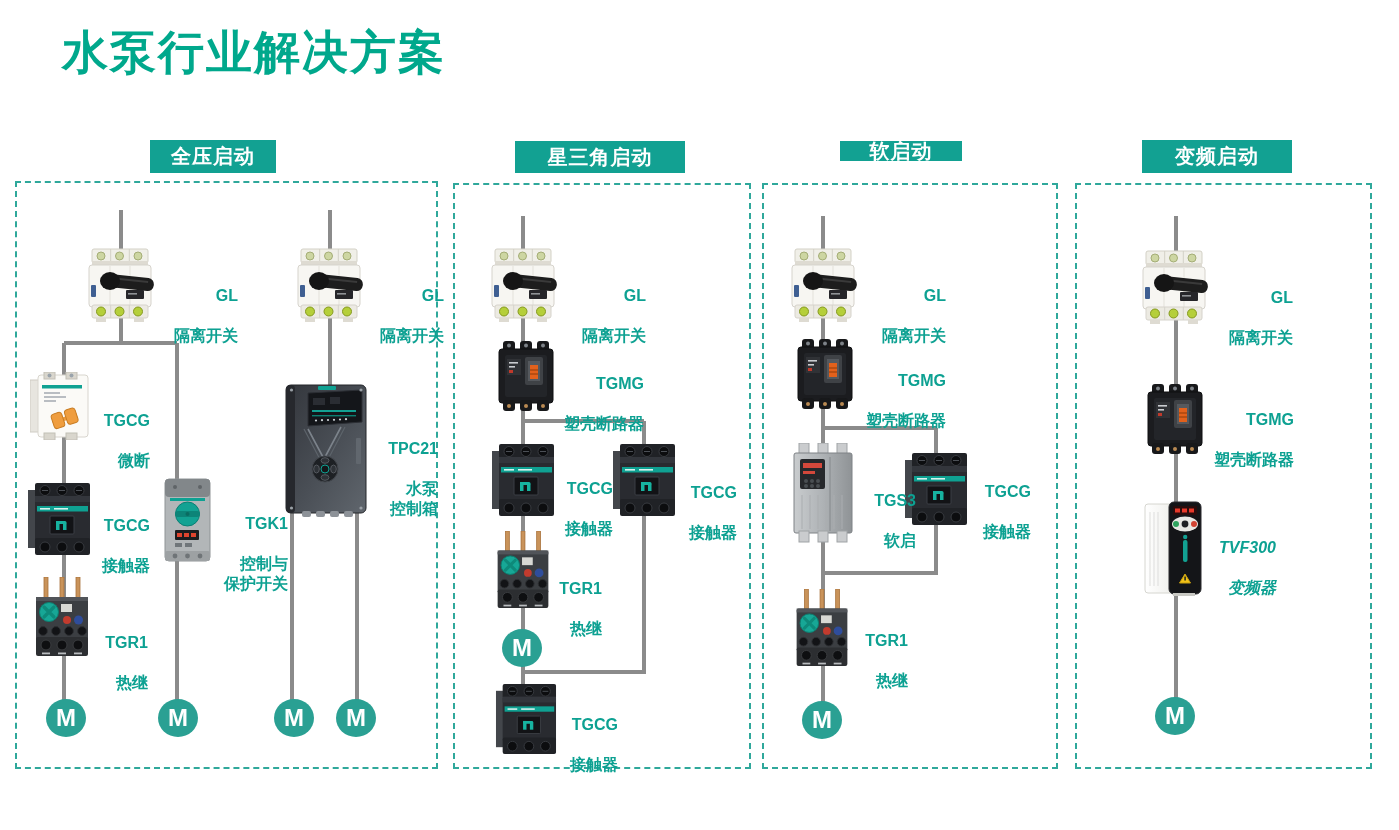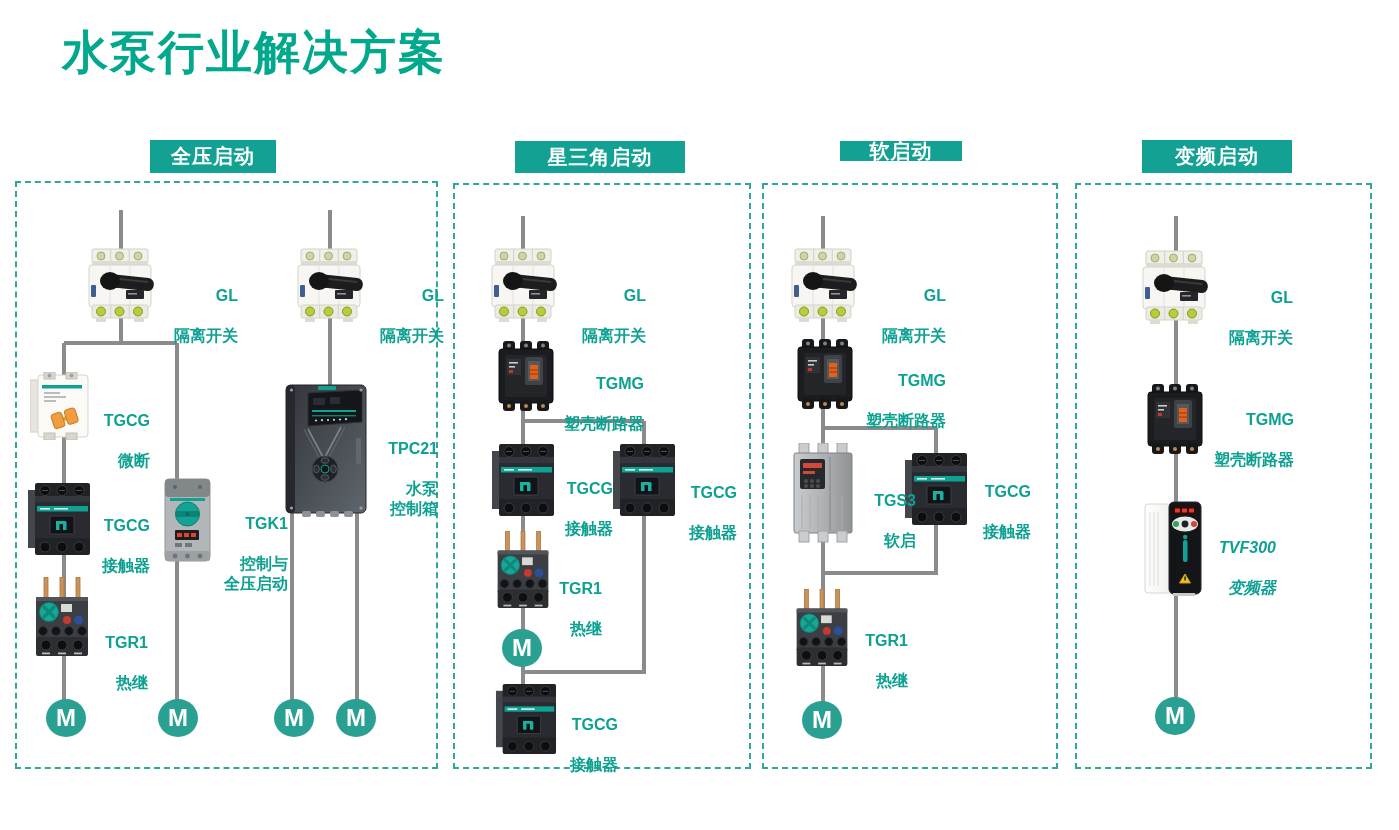--- a/index.html
+++ b/index.html
@@ -358,21 +358,21 @@
   <span class="model">TGCG</span>
   <span class="desc">接触器</span>
 </div>
 <div class="abs lbl" style="left:92px;top:613px;width:56px;">
   <span class="model">TGR1</span>
   <span class="desc">热继</span>
 </div>
 <div class="abs lbl" style="left:208px;top:494px;width:80px;">
   <span class="model">TGK1</span>
   <span class="desc">控制与
-全压启动</span>
+保护开关</span>
 </div>
 <div class="abs lbl" style="left:372px;top:419px;width:66px;">
   <span class="model">TPC21</span>
   <span class="desc">水泵
 控制箱</span>
 </div>
 
 <div class="abs motor" style="left:46px;top:699px;">M</div>
 <div class="abs motor" style="left:158px;top:699px;">M</div>
 <div class="abs motor" style="left:274px;top:699px;">M</div>

